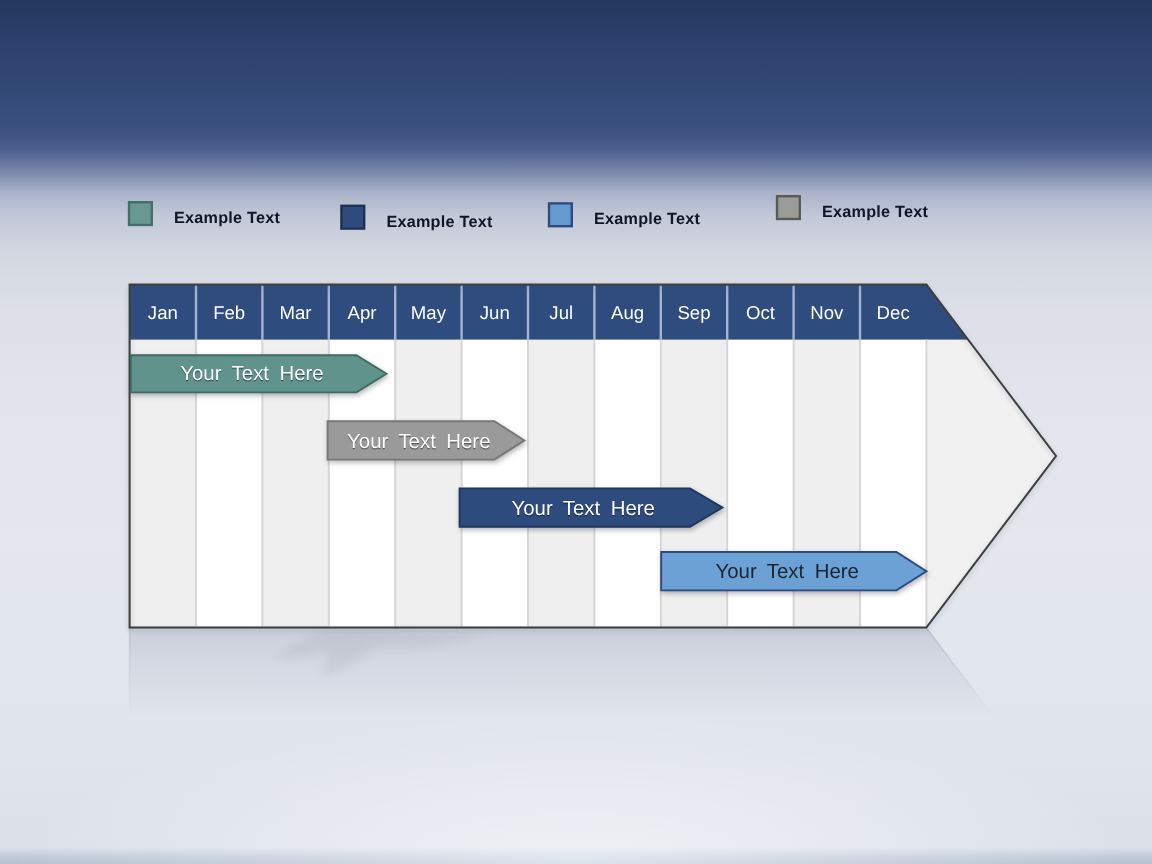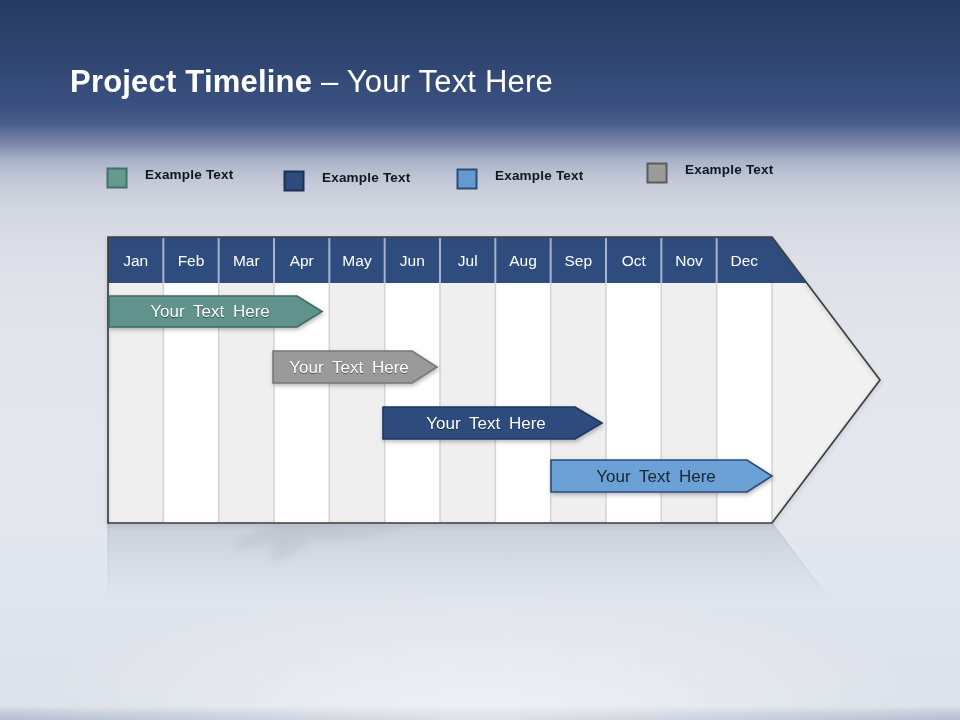--- a/index.html
+++ b/index.html
@@ -13,41 +13,38 @@
         #7c89ab 144px,#a9b2c9 160px,#c2c8d7 180px,#d3d7e1 210px,
         #dde0e8 260px,#e2e5eb 340px,#e4e7ed 450px,#e2e6ee 560px,
         #dfe3eb 650px,#dce1ea 706px,#c2cad8 714px,#b6bfd0 720px);
   }
   .title{
     position:absolute;left:70px;top:62px;color:#ffffff;font-size:31px;line-height:40px;
     white-space:nowrap;letter-spacing:0.2px;
   }
   .title .bold{font-weight:700;}
   .title .rest{font-weight:400;margin-left:9px;}
-  .legend-item{position:absolute;display:flex;align-items:flex-start;}
+  .legend-item{position:absolute;display:flex;align-items:flex-end;}
   .legend-item .label{
     margin-left:17px;font-size:13.5px;font-weight:700;color:#0f1626;letter-spacing:0.2px;
     white-space:nowrap;
   }
   .chart-svg{position:absolute;left:0;top:0;width:960px;height:720px;}
   .chart-svg text{font-family:"Liberation Sans",sans-serif;}
   .month-label{font-size:15.5px;fill:#ffffff;}
   .bar-shape{filter:drop-shadow(1px 2px 2px rgba(50,50,60,0.35));}
   .bar-label{font-size:17px;word-spacing:4px;}
   .bar-label.lit{filter:drop-shadow(0 1px 0.6px rgba(0,0,0,0.45));}
   .outline{filter:drop-shadow(0 2px 2px rgba(70,80,100,0.30));}
 </style>
 </head>
 <body>
 
 <div class="slide">
 
-  <div class="title">
-    <span class="bold">Project Timeline</span><span class="rest">– Your Text Here</span>
-  </div>
 
   <div class="legend-item" style="left:106px;top:167px;">
     <svg width="22" height="22">
         <rect x="1.5" y="1.5" width="19" height="19" stroke-width="2" fill="#68998F" stroke="#41706A"></rect>
       </svg>
     <span class="label">Example Text</span>
   </div>
   <div class="legend-item" style="left:283px;top:170px;">
     <svg width="22" height="22">
         <rect x="1.5" y="1.5" width="19" height="19" stroke-width="2" fill="#2E4B7E" stroke="#1E3154"></rect>

